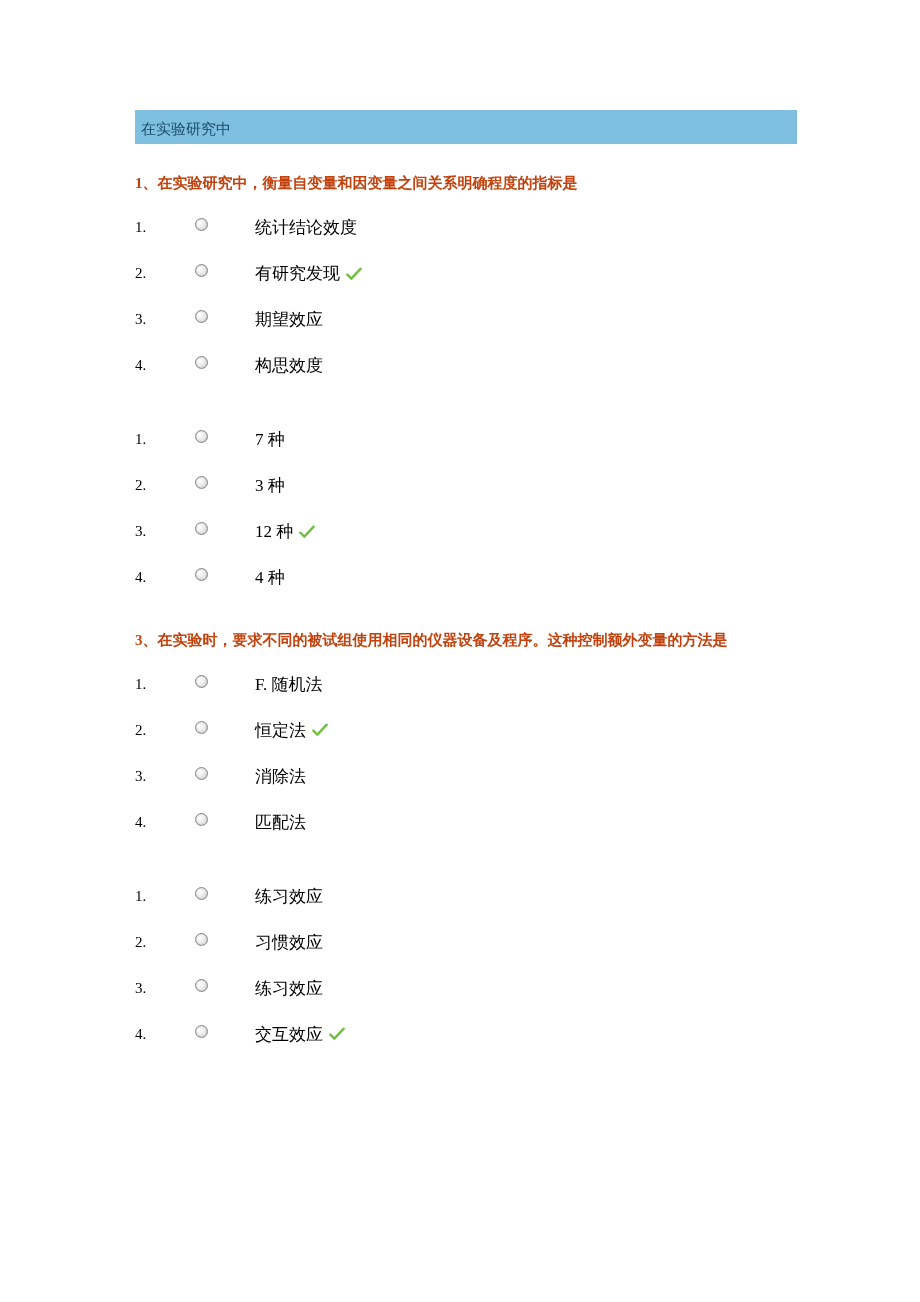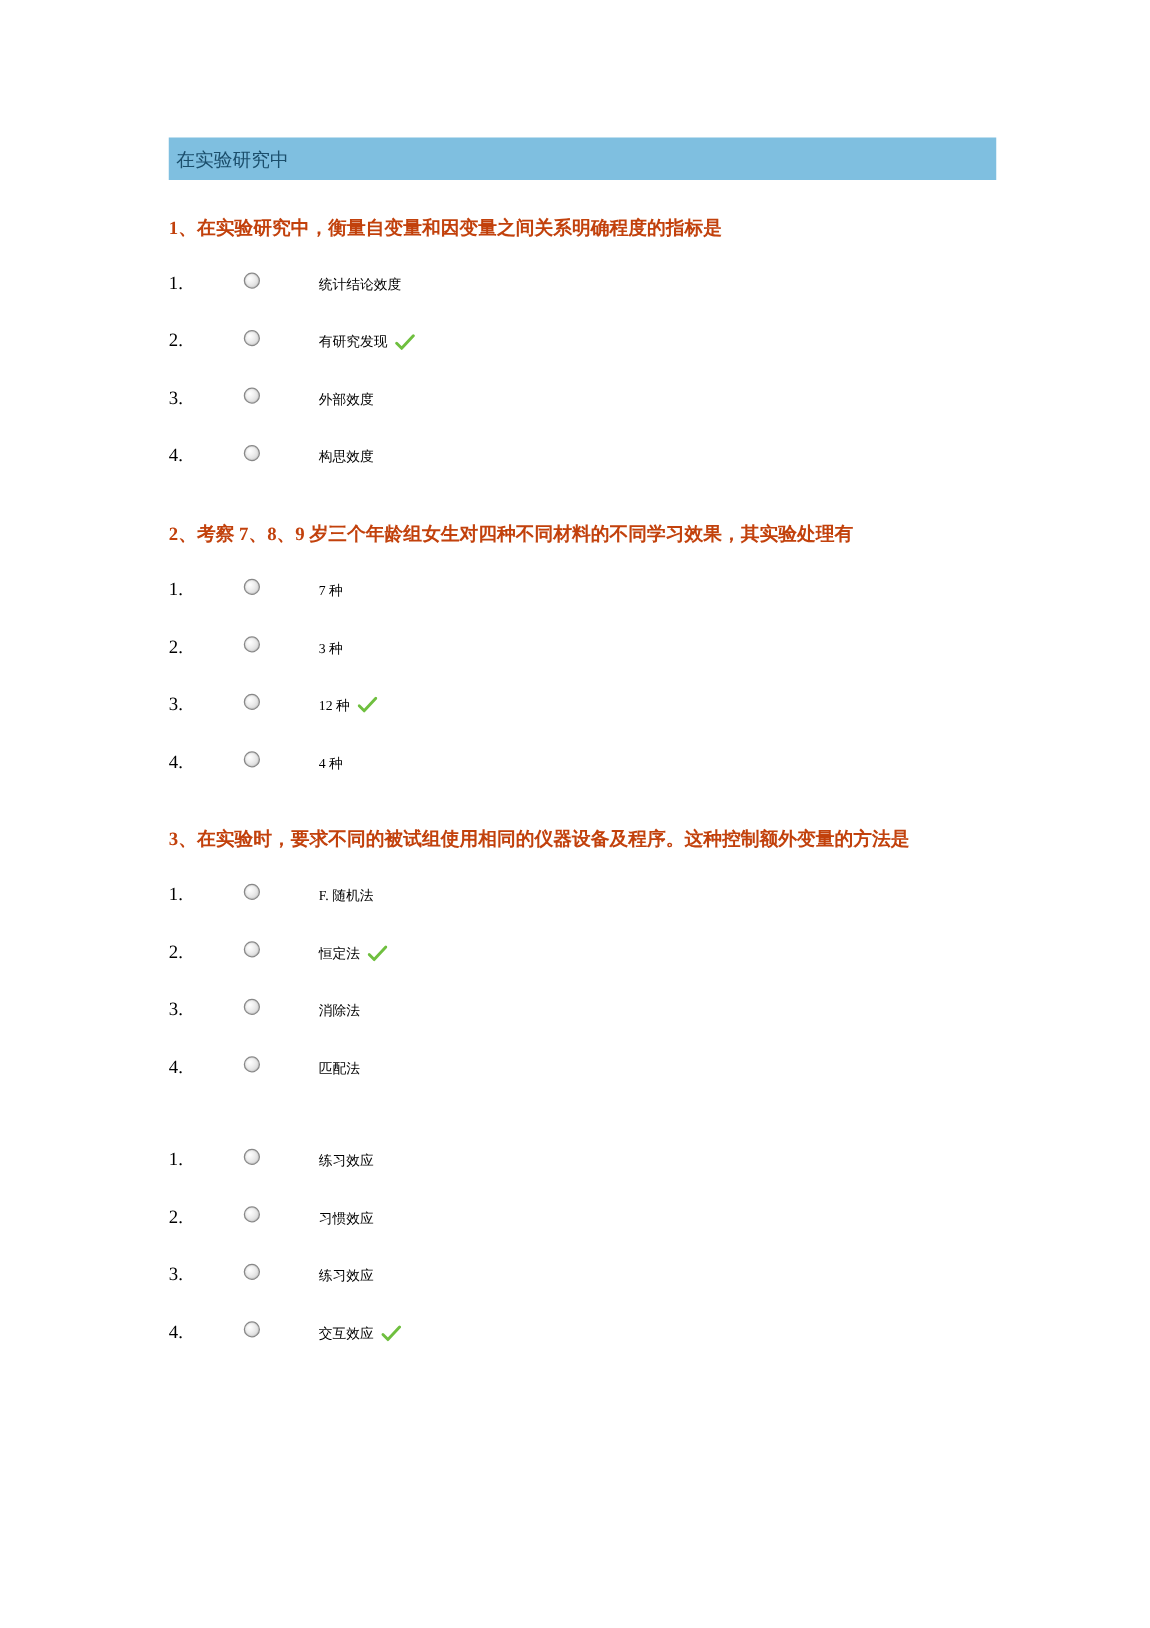--- a/index.html
+++ b/index.html
@@ -55,21 +55,21 @@
   .radio-glyph {
     width: 11px;
     height: 11px;
     border: 1px solid #888;
     border-radius: 50%;
     background: radial-gradient(circle at 35% 35%, #fff 0%, #eee 40%, #ccc 100%);
     box-shadow: inset 0 0 1px rgba(0,0,0,0.3);
     margin-top: -6px;
   }
   .opt-text {
-    font-size: 11px;
+    font-size: 17px;
     color: #000;
     display: flex;
     align-items: center;
   }
   .check-icon {
     margin-left: 6px;
     display: inline-flex;
   }
   .check-icon svg {
     width: 16px;
@@ -109,36 +109,35 @@
                 </svg>
               </span>
             </div>
           </div>
           <div class="option-row">
             <div class="opt-num">3.</div>
             <div class="opt-radio">
               <span class="radio-glyph"></span>
             </div>
             <div class="opt-text">
-              <span>外部效度</span>
+              <span>期望效应</span>
             </div>
           </div>
           <div class="option-row">
             <div class="opt-num">4.</div>
             <div class="opt-radio">
               <span class="radio-glyph"></span>
             </div>
             <div class="opt-text">
               <span>构思效度</span>
             </div>
           </div>
         </div>
       </div>
       <div class="question-block">
-        <div class="question-title">2、考察 7、8、9 岁三个年龄组女生对四种不同材料的不同学习效果，其实验处理有</div>
         <div class="options">
           <div class="option-row">
             <div class="opt-num">1.</div>
             <div class="opt-radio">
               <span class="radio-glyph"></span>
             </div>
             <div class="opt-text">
               <span>7 种</span>
             </div>
           </div>

